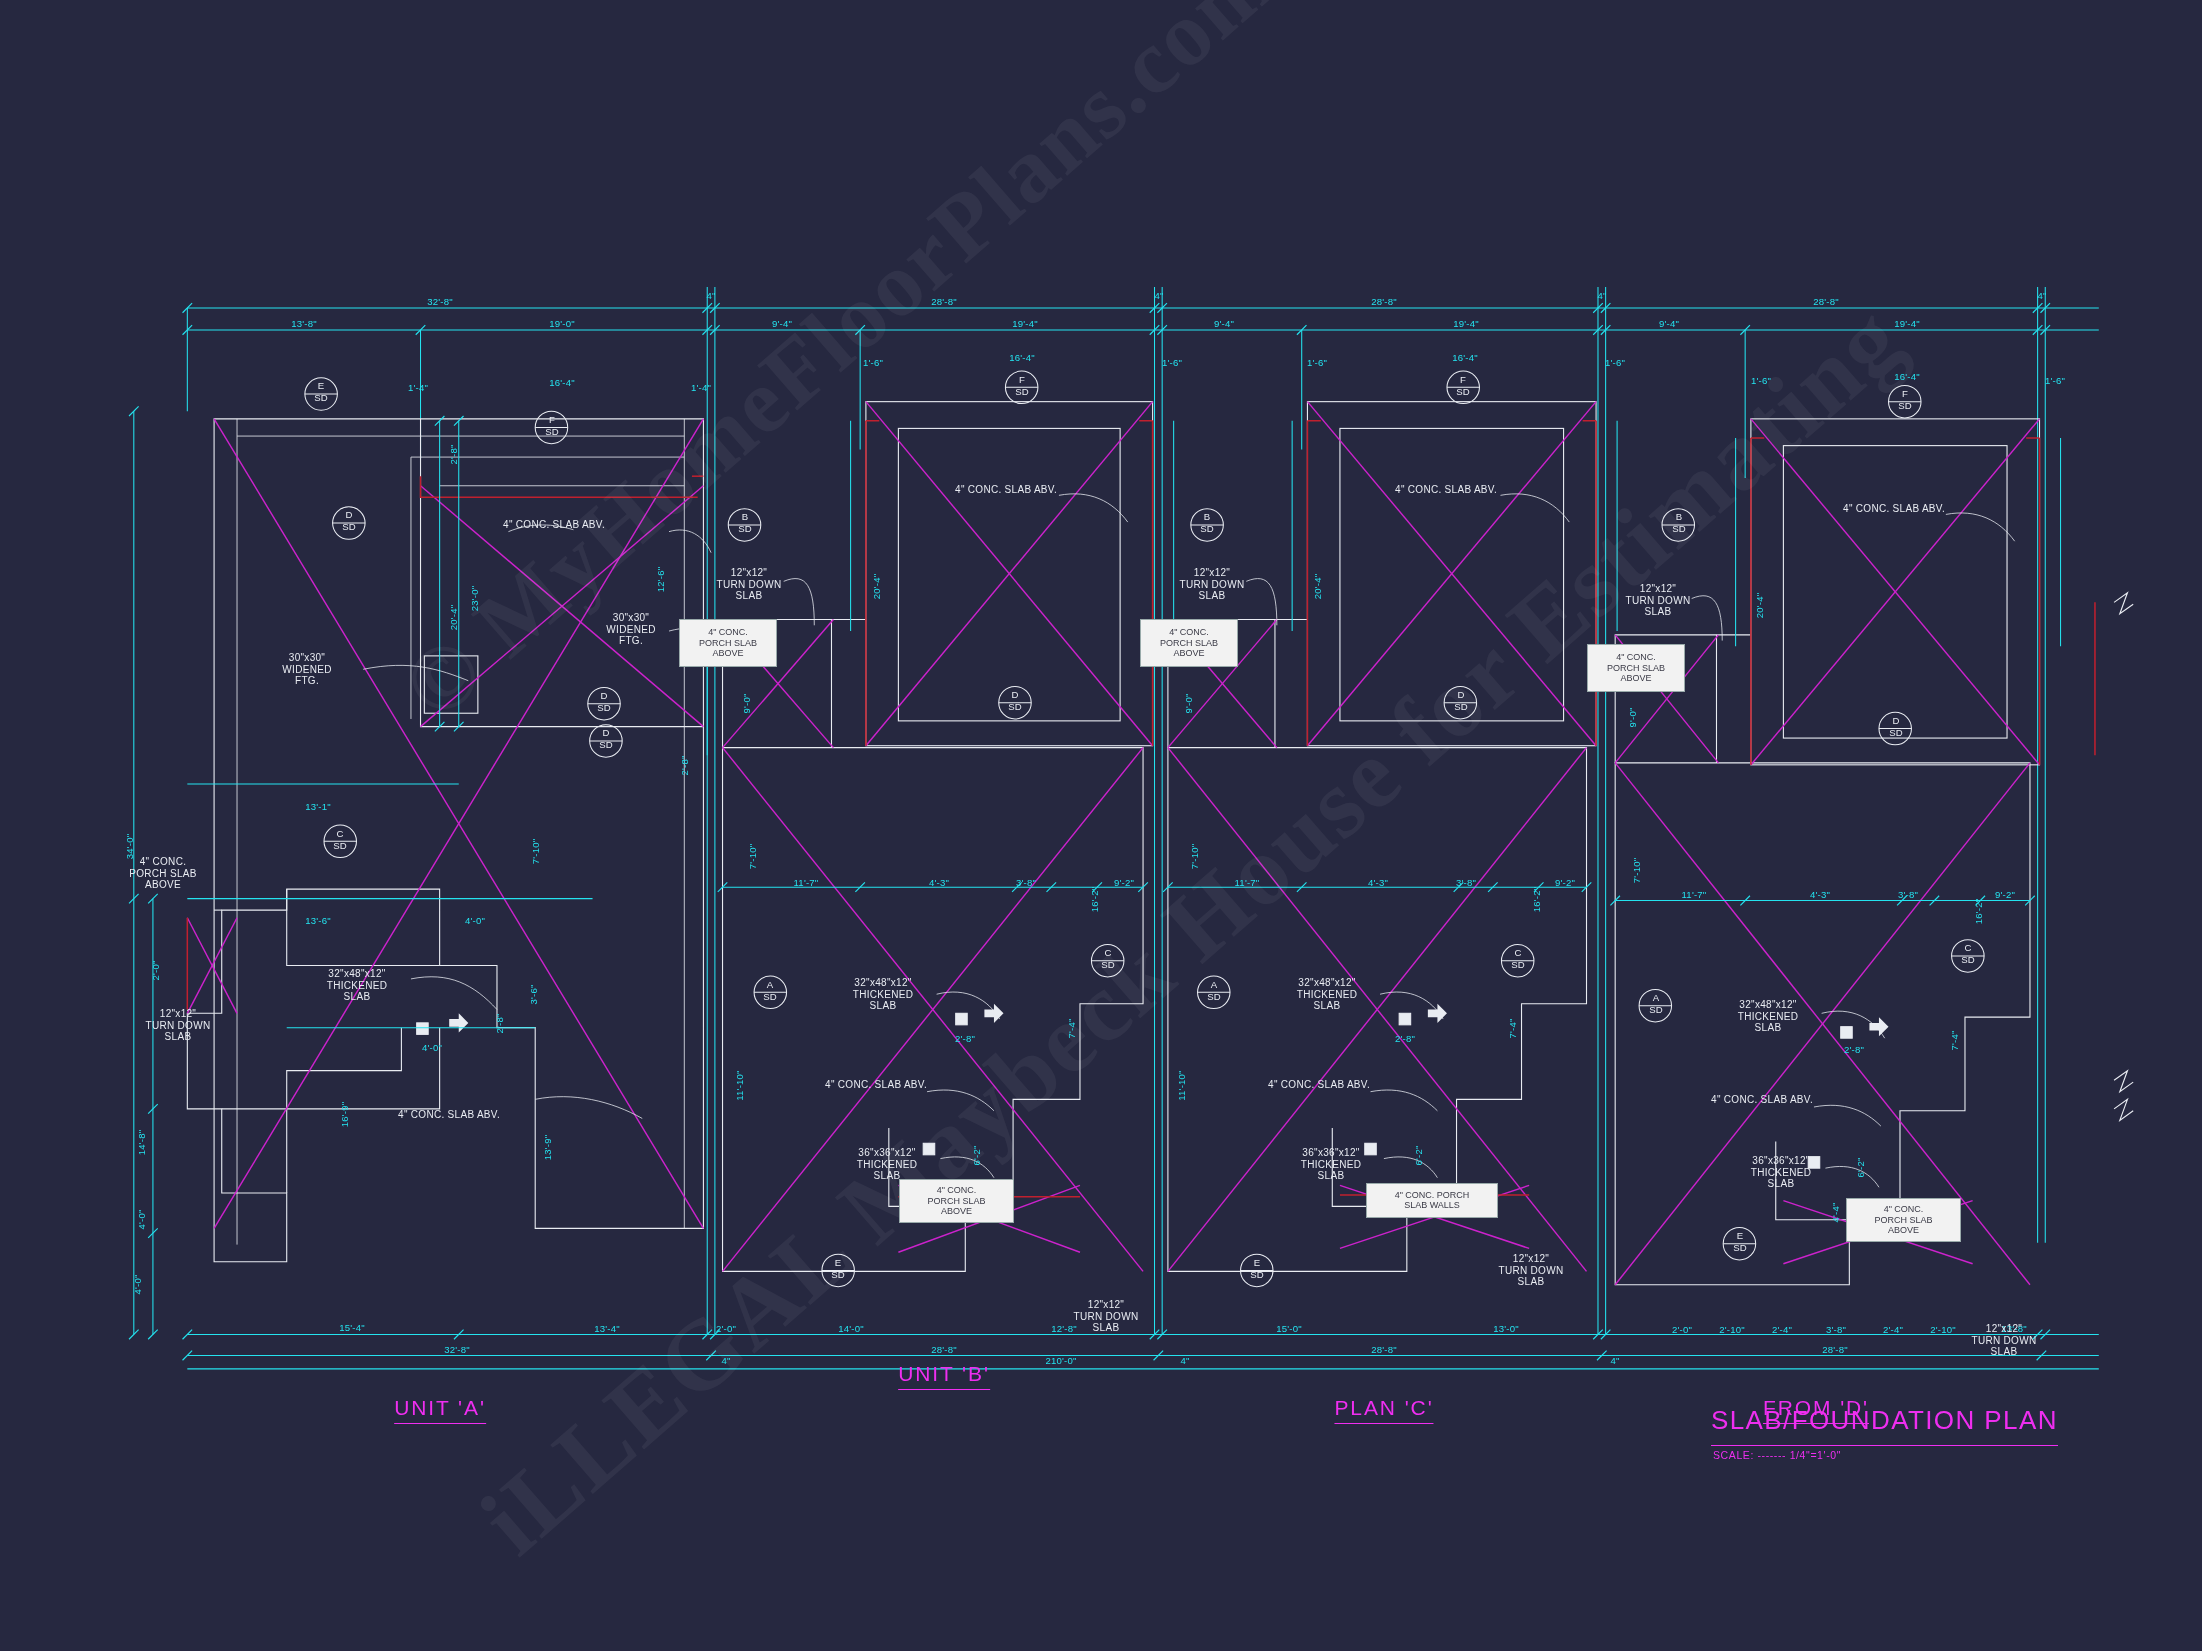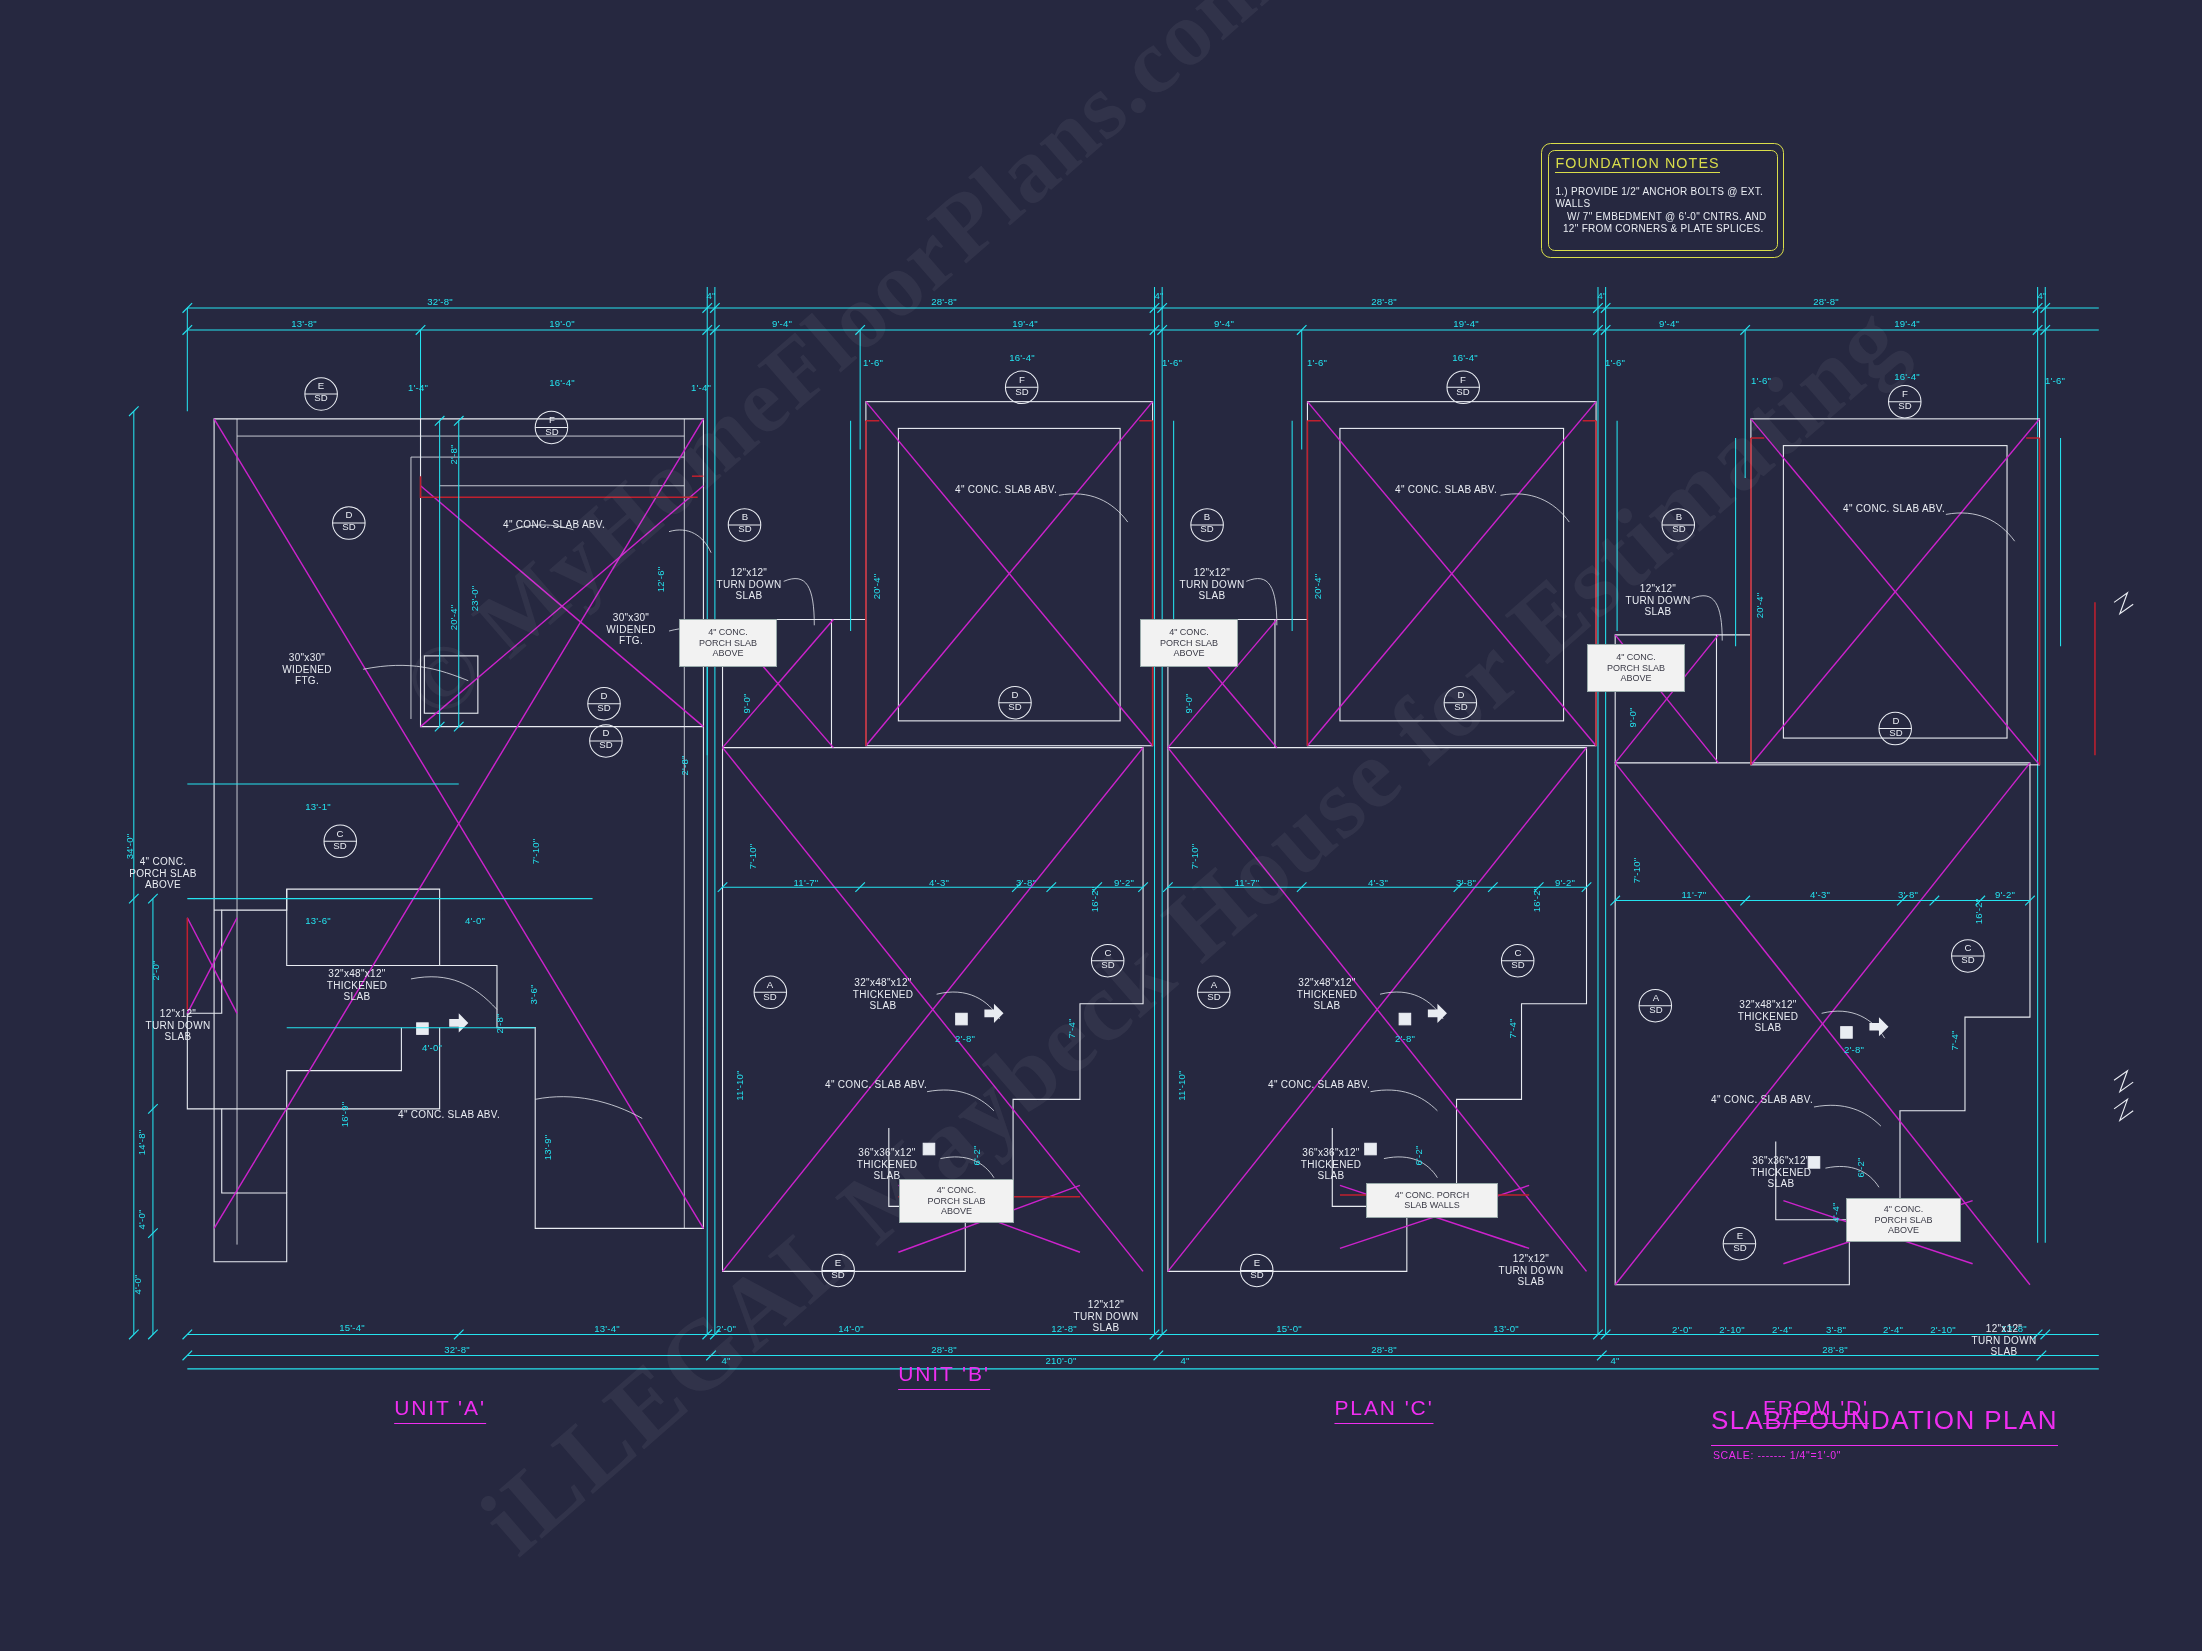--- a/index.html
+++ b/index.html
@@ -385,31 +385,20 @@
         <circle cx="2059" cy="1000" r="17"></circle>
         <line x1="2042" y1="1000" x2="2076" y2="1000"></line>
         <circle cx="1820" cy="1301" r="17"></circle>
         <line x1="1803" y1="1301" x2="1837" y2="1301"></line>
       </g>
   </svg>
 
   <div class="wm wm1">© MyHomeFloorPlans.com</div>
   <div class="wm wm2">iLLEGAL Maybeck House for Estimating</div>
 
-  <div class="notesbox" style="left:1541px;top:143px;width:241px;height:113px;">
-    <div class="notesbox inner" style="left:5.7px;top:5.7px;width:228px;height:99px;border-radius:6.7px;"></div>
-    <div style="position:absolute;left:13.4px;top:9.6px;">
-      <div class="notes-title yel">FOUNDATION NOTES</div>
-    </div>
-    <div class="notes-body wht" style="position:absolute;left:13.4px;top:42px;width:214px;">
-      <div>1.) PROVIDE 1/2" ANCHOR BOLTS @ EXT. WALLS</div>
-      <div style="padding-left:11.5px;">W/ 7" EMBEDMENT @ 6'-0" CNTRS. AND</div>
-      <div style="padding-left:7.6px;">12" FROM CORNERS &amp; PLATE SPLICES.</div>
-    </div>
-  </div>
 
   <div id="dynLayer">
       <div class="lbl dimtxt cyan c-ctr" style="left: 440px; top: 296px;">32'-8"</div>
       <div class="lbl dimtxt cyan c-ctr" style="left: 711px; top: 290px;">4"</div>
       <div class="lbl dimtxt cyan c-ctr" style="left: 944px; top: 296px;">28'-8"</div>
       <div class="lbl dimtxt cyan c-ctr" style="left: 1159px; top: 290px;">4"</div>
       <div class="lbl dimtxt cyan c-ctr" style="left: 1384px; top: 296px;">28'-8"</div>
       <div class="lbl dimtxt cyan c-ctr" style="left: 1602px; top: 290px;">4"</div>
       <div class="lbl dimtxt cyan c-ctr" style="left: 1826px; top: 296px;">28'-8"</div>
       <div class="lbl dimtxt cyan c-ctr" style="left: 2042px; top: 290px;">4"</div>

